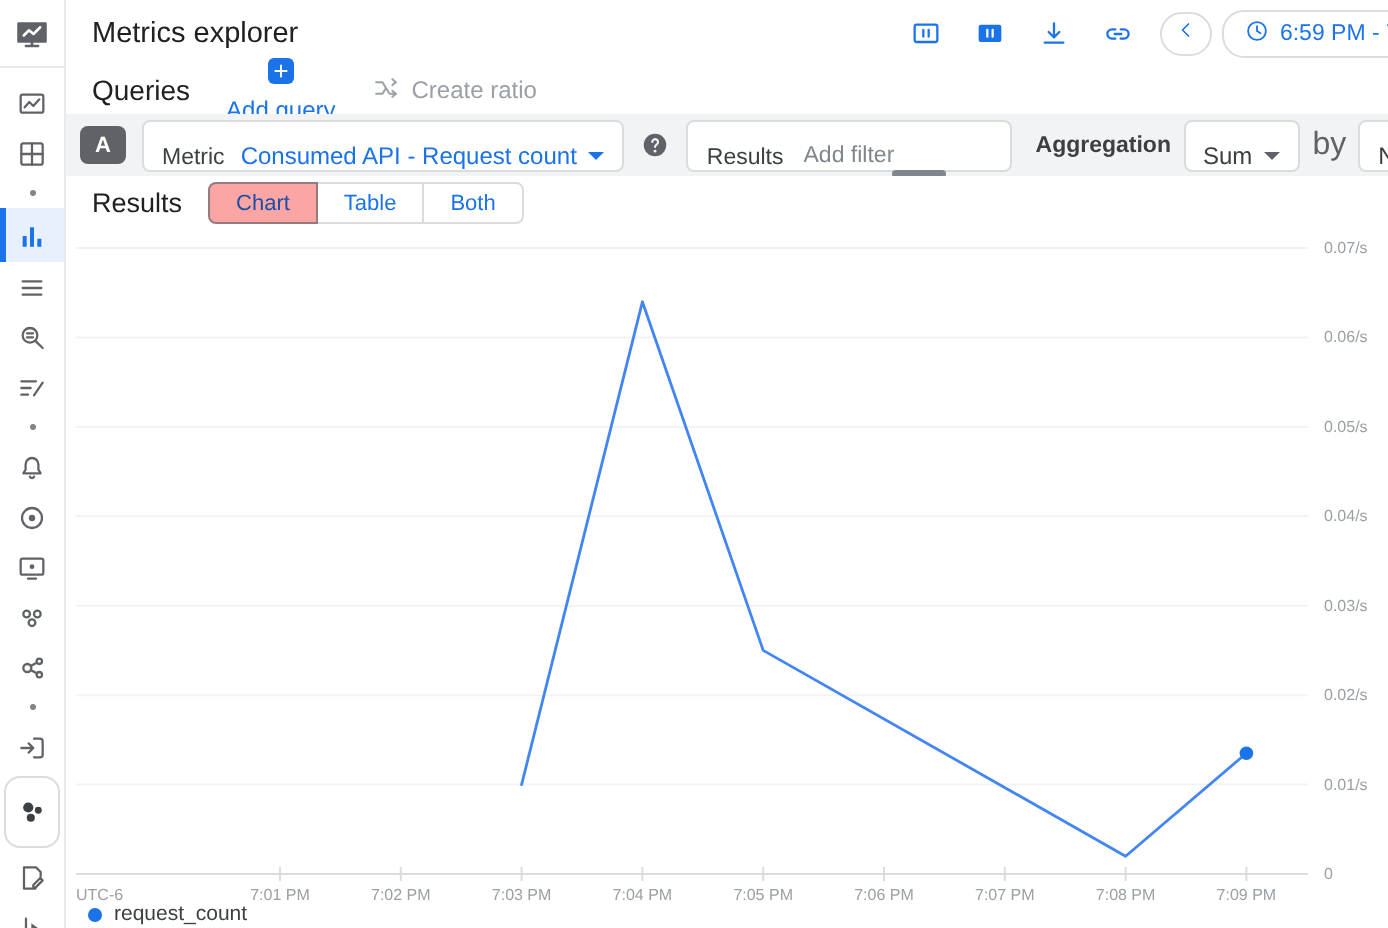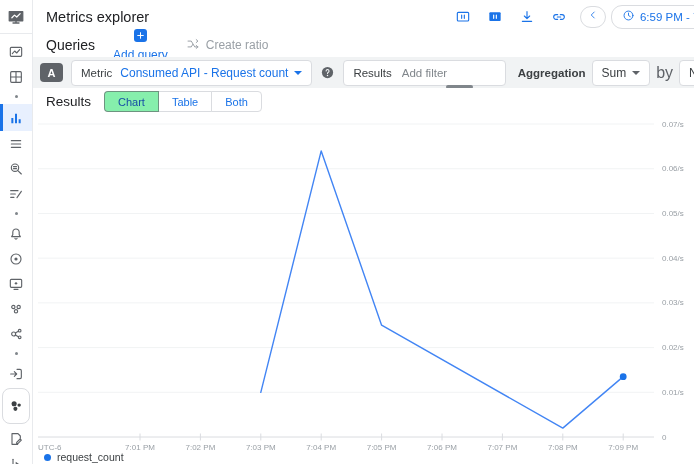--- a/index.html
+++ b/index.html
@@ -41,42 +41,42 @@
   .add-query{display:flex;align-items:center;gap:6px;color:#1a73e8;font-size:12px;font-weight:500;background:none;border:none;cursor:pointer;padding:0;flex-direction:column;}
   .add-query .sq{width:13px;height:13px;background:#1a73e8;border-radius:3px;display:flex;align-items:center;justify-content:center;color:#fff;}
   .add-query .sq svg{width:9px;height:9px;}
   .create-ratio{display:flex;align-items:center;gap:6px;color:#9aa0a6;font-size:12px;font-weight:500;background:none;border:none;cursor:default;padding:0;}
   .create-ratio svg{width:14px;height:14px;}
   
   .builder-row{position:absolute;left:32px;right:0;top:57px;height:31px;background:#f1f3f4;
     display:flex;align-items:center;padding-left:8px;gap:8px;}
   .q-badge{width:23px;height:19px;background:#5f6368;color:#fff;border-radius:4px;font-size:11px;font-weight:700;
     display:flex;align-items:center;justify-content:center;flex:none;}
-  .chip{height:24px;background:#fff;border:1px solid #dadce0;border-radius:4px;display:flex;align-items:center;
+  .chip{height:24px;background:#fff;border:1px solid #dadce0;border-radius:4px;display:flex;align-items:flex-end;
     padding:0 9px;gap:8px;font-size:12px;flex:none;}
   .chip-label{font-size:11.5px;color:#3c4043;font-weight:500;}
   .chip-value-blue{color:#1a73e8;font-weight:500;cursor:pointer;display:flex;align-items:center;gap:6px;}
   .chip-value-dark{color:#3c4043;cursor:pointer;display:flex;align-items:center;gap:6px;}
   .caret{width:0;height:0;border-left:4px solid transparent;border-right:4px solid transparent;border-top:4.5px solid currentColor;display:inline-block;}
   .help-ic{width:15px;height:15px;color:#5f6368;cursor:pointer;flex:none;}
   .help-ic svg{width:15px;height:15px;}
   .filter-input{border:none;outline:none;font-size:11.5px;width:92px;color:#202124;font-family:inherit;background:transparent;}
   .filter-input::placeholder{color:#80868b;}
   .field-label{font-size:11.5px;color:#3c4043;font-weight:700;}
   .by-label{font-size:16px;color:#5f6368;font-weight:400;}
   .hscroll-thumb{position:absolute;bottom:-1px;left:414px;width:27px;height:4px;background:#80868b;border-radius:2px;cursor:grab;}
   
   .results-row{position:absolute;left:32px;right:0;top:88px;height:27px;display:flex;align-items:center;padding-left:14px;gap:13px;background:#fff;}
   .results-title{font-size:13.5px;color:#202124;}
   .tabs{display:flex;}
   .tab{height:21px;padding:0 13px;font-size:11px;font-weight:500;background:#fff;color:#1a73e8;
     border:1px solid #dadce0;display:flex;align-items:center;cursor:pointer;margin-left:-1px;}
   .tab:first-child{border-radius:4px 0 0 4px;margin-left:0;}
   .tab:last-child{border-radius:0 4px 4px 0;}
-  .tab.active{background:#86efac;color:#174ea6;border-color:rgba(95,99,104,.65);z-index:1;}
+  .tab.active{background:#fca5a5;color:#174ea6;border-color:rgba(95,99,104,.65);z-index:1;}
   
   .chart-area{position:absolute;left:32px;top:115px;width:662px;height:349px;background:#fff;}
   .chart-area svg{position:absolute;left:0;top:0;}
   .legend{position:absolute;left:12px;top:336px;display:flex;align-items:center;gap:6px;}
   .legend .dot{width:7px;height:7px;border-radius:50%;background:#1a73e8;}
   .legend .lbl{font-size:10.5px;color:#3c4043;}
 </style>
 </head>
 <body>
 

